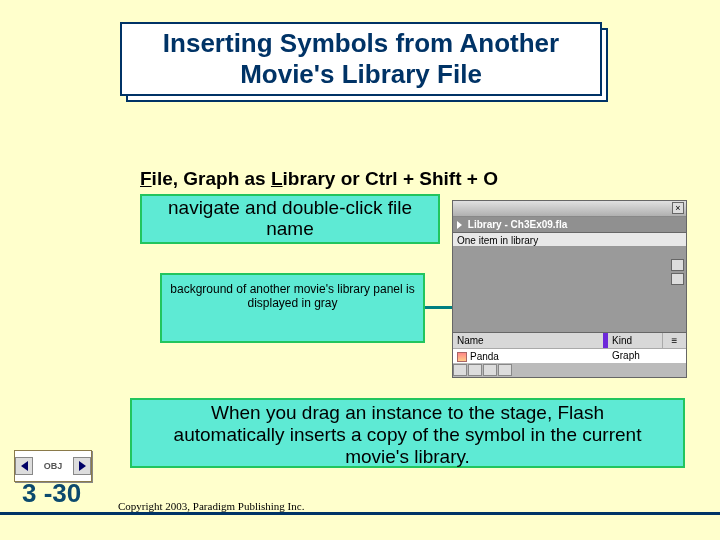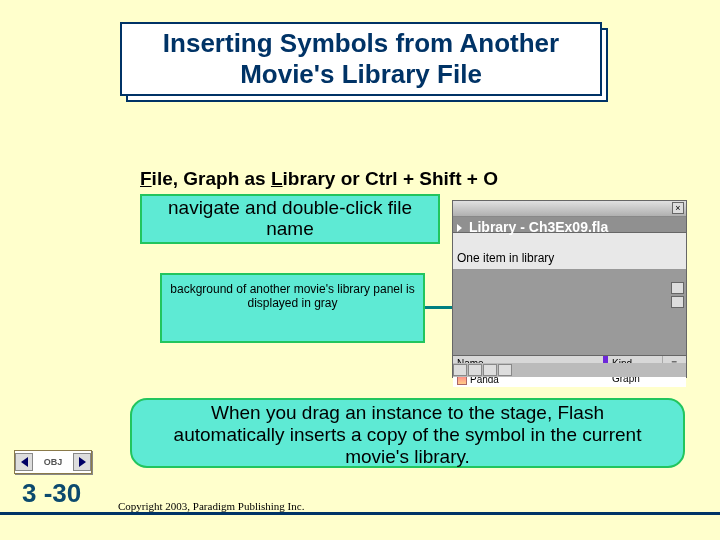--- a/index.html
+++ b/index.html
@@ -70,21 +70,20 @@
     padding: 8px;
     font-size: 12px;
     line-height: 1.15;
   }
   .teal-box.drag {
     left: 130px; top: 398px;
     width: 555px; height: 70px;
     padding: 2px 30px;
     font-size: 19px;
     line-height: 1.15;
-    border-radius: 17px;
   }
   .arrow-line {
     position: absolute;
     height: 3px;
     background: #008080;
   }
   .arrow-head {
     position: absolute;
     width: 0; height: 0;
     border-top: 6px solid transparent;
@@ -113,40 +112,40 @@
     background: #ddd;
     border: 1px solid #666;
     font-size: 9px;
     line-height: 10px;
     text-align: center;
   }
   .panel .bar2 {
     height: 16px;
     background: #909090;
     color: #fff;
-    font-size: 14px;
+    font-size: 10px;
     font-weight: bold;
     padding: 2px 4px;
     border-bottom: 1px solid #666;
     position: relative;
   }
   .bar2 .arrow-icon {
     display: inline-block;
     width: 0; height: 0;
     border-top: 4px solid transparent;
     border-bottom: 4px solid transparent;
     border-left: 5px solid #fff;
     margin-right: 3px;
     vertical-align: middle;
   }
   .panel .stat {
     height: 14px;
     background: #e8e8e8;
-    font-size: 12px;
-    padding: 18px 4px;
+    font-size: 10px;
+    padding: 2px 4px;
     border-bottom: 1px solid #999;
   }
   .panel .preview {
     height: 86px;
     background: #9a9a9a;
     border-bottom: 1px solid #666;
     position: relative;
   }
   .preview .controls {
     position: absolute;
@@ -197,21 +196,21 @@
   .toolbar .tool-btn {
     width: 14px; height: 12px;
     background: #ddd;
     border: 1px solid #888;
     margin-top: 1px;
   }
   
   .nav-widget {
     position: absolute;
     left: 14px; top: 450px;
-    width: 78px; height: 24px;
+    width: 78px; height: 32px;
     border: 1px solid #8a7a4a;
     background: #fff;
     display: flex;
     align-items: center;
     box-shadow: 1px 1px 0 #888;
   }
   .nav-widget .nav-btn {
     width: 18px; height: 18px;
     background: #ddd;
     border: 1px solid #888;

